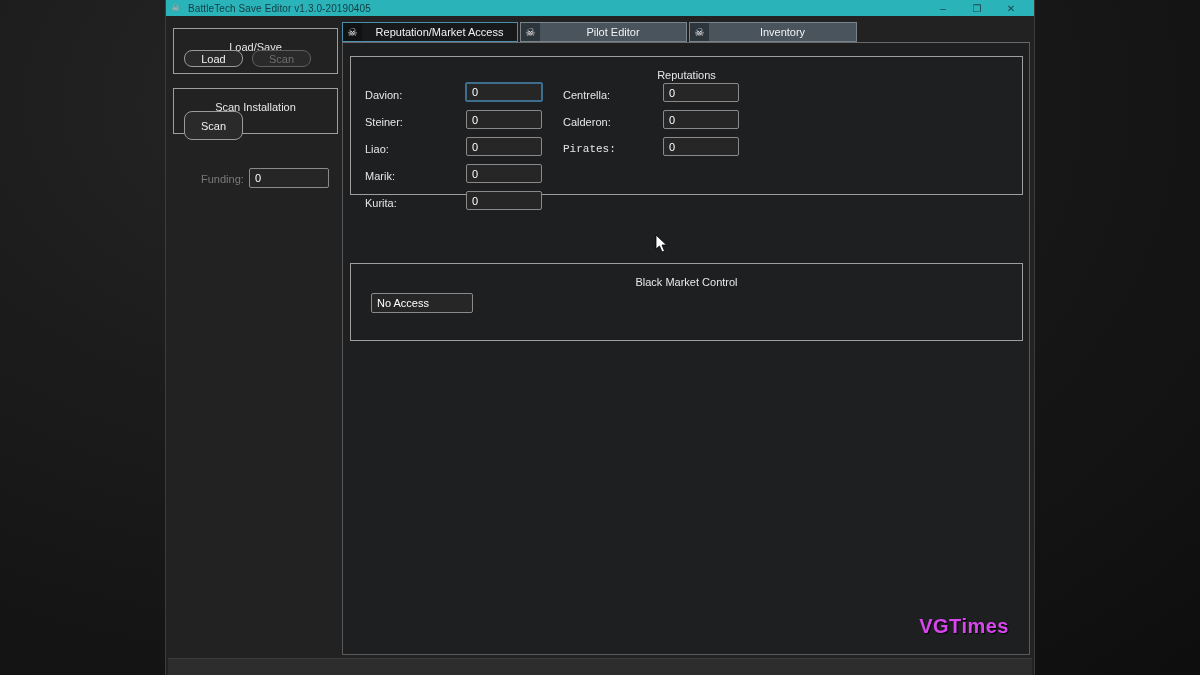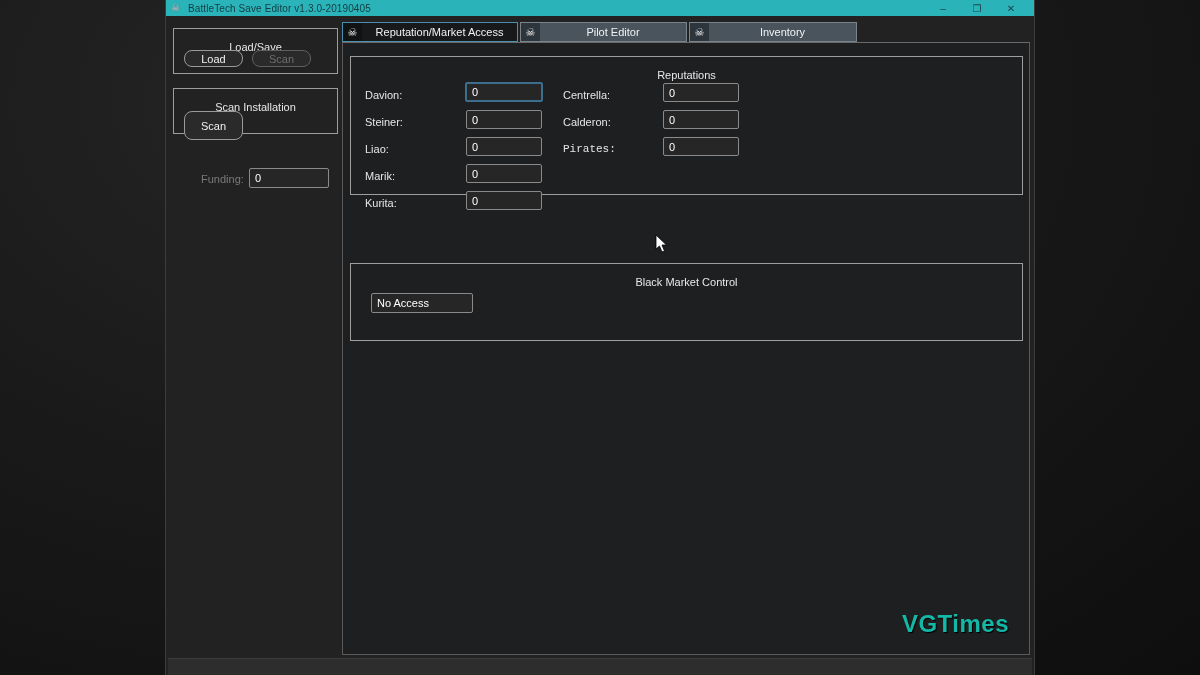--- a/index.html
+++ b/index.html
@@ -68,21 +68,21 @@
     position:absolute; left:176px; top:42px; width:688px; height:613px;
     background:#1e1f21; border:1px solid #5a5a5a; border-top-color:#6a6a6a;
   }
   
   .statusbar {
     position:absolute; left:2px; right:2px; bottom:0; height:17px;
     background:#2d2d2d; border-top:1px solid #3d3d3d;
   }
   .watermark {
     position:absolute; right:20px; bottom:16px;
-    font-size:24px; font-weight:bold; color:#14b8a6; letter-spacing:0.5px;
+    font-size:20px; font-weight:bold; color:#d946ef; letter-spacing:0.5px;
     text-shadow:1px 1px 1px #000;
   }
   .cursor { position:absolute; left:655px; top:234px; z-index:50; }
 </style>
 </head>
 <body>
 
 <div class="window">
 
   <div class="titlebar">

